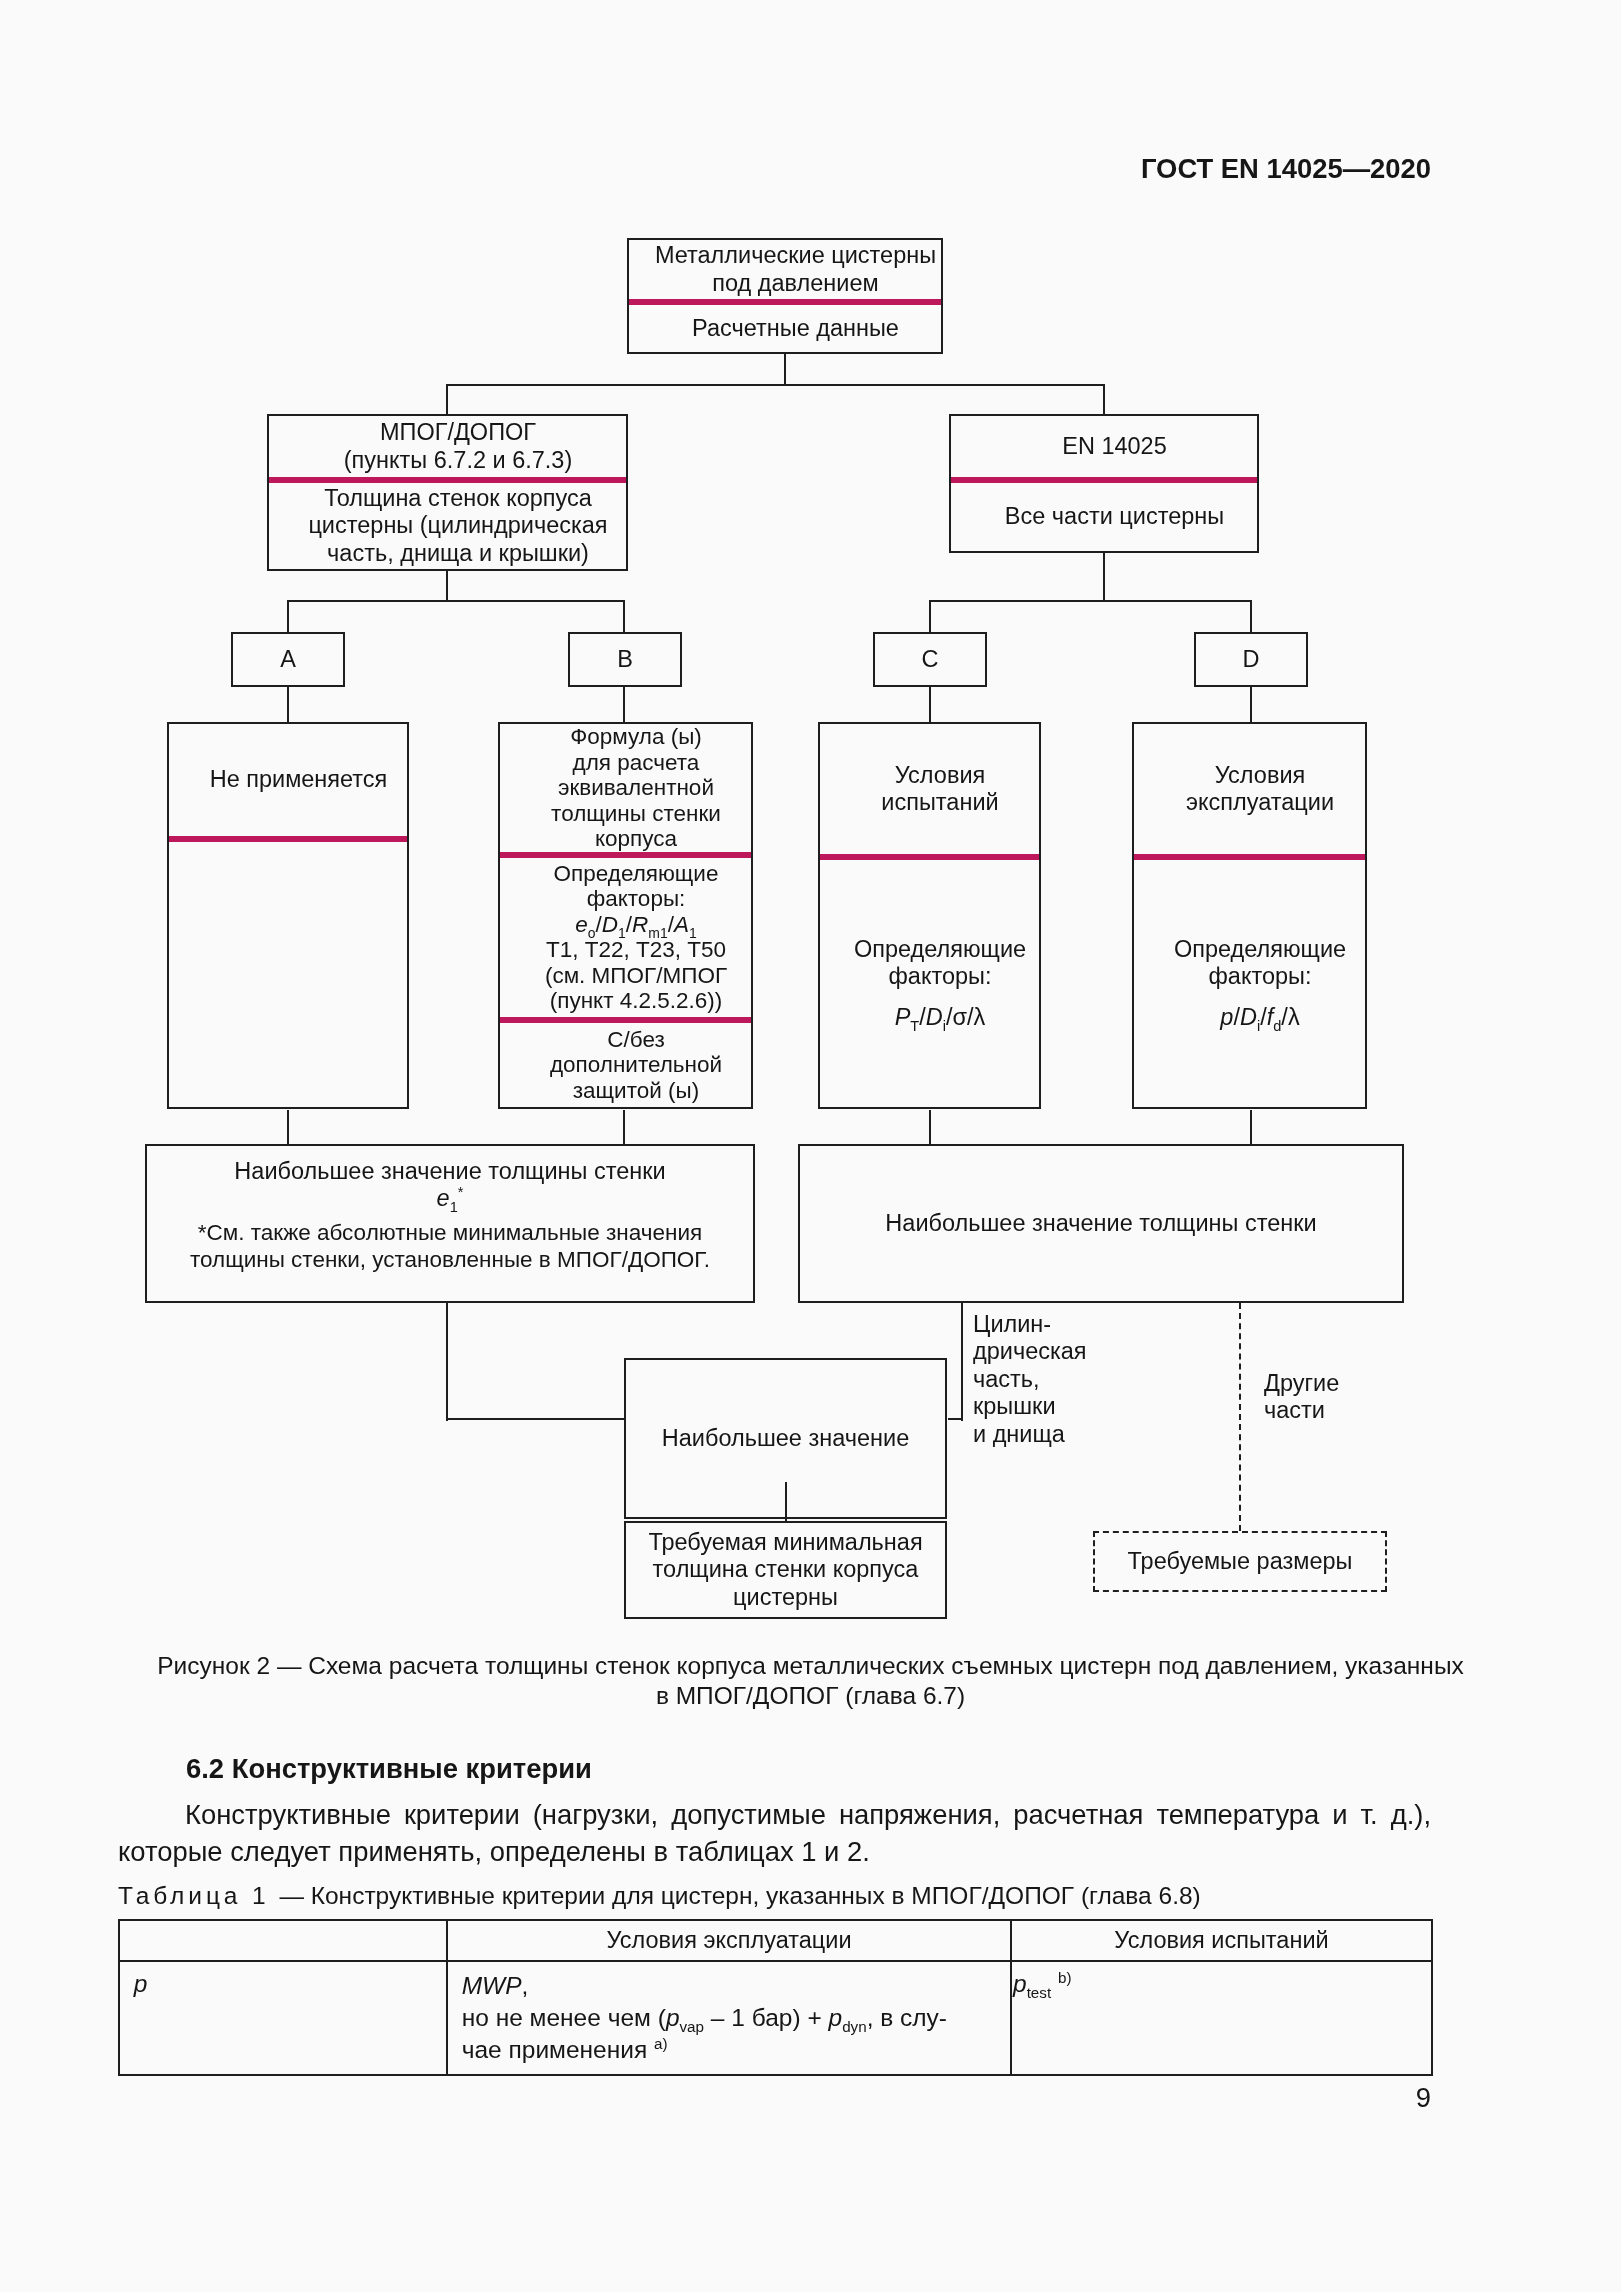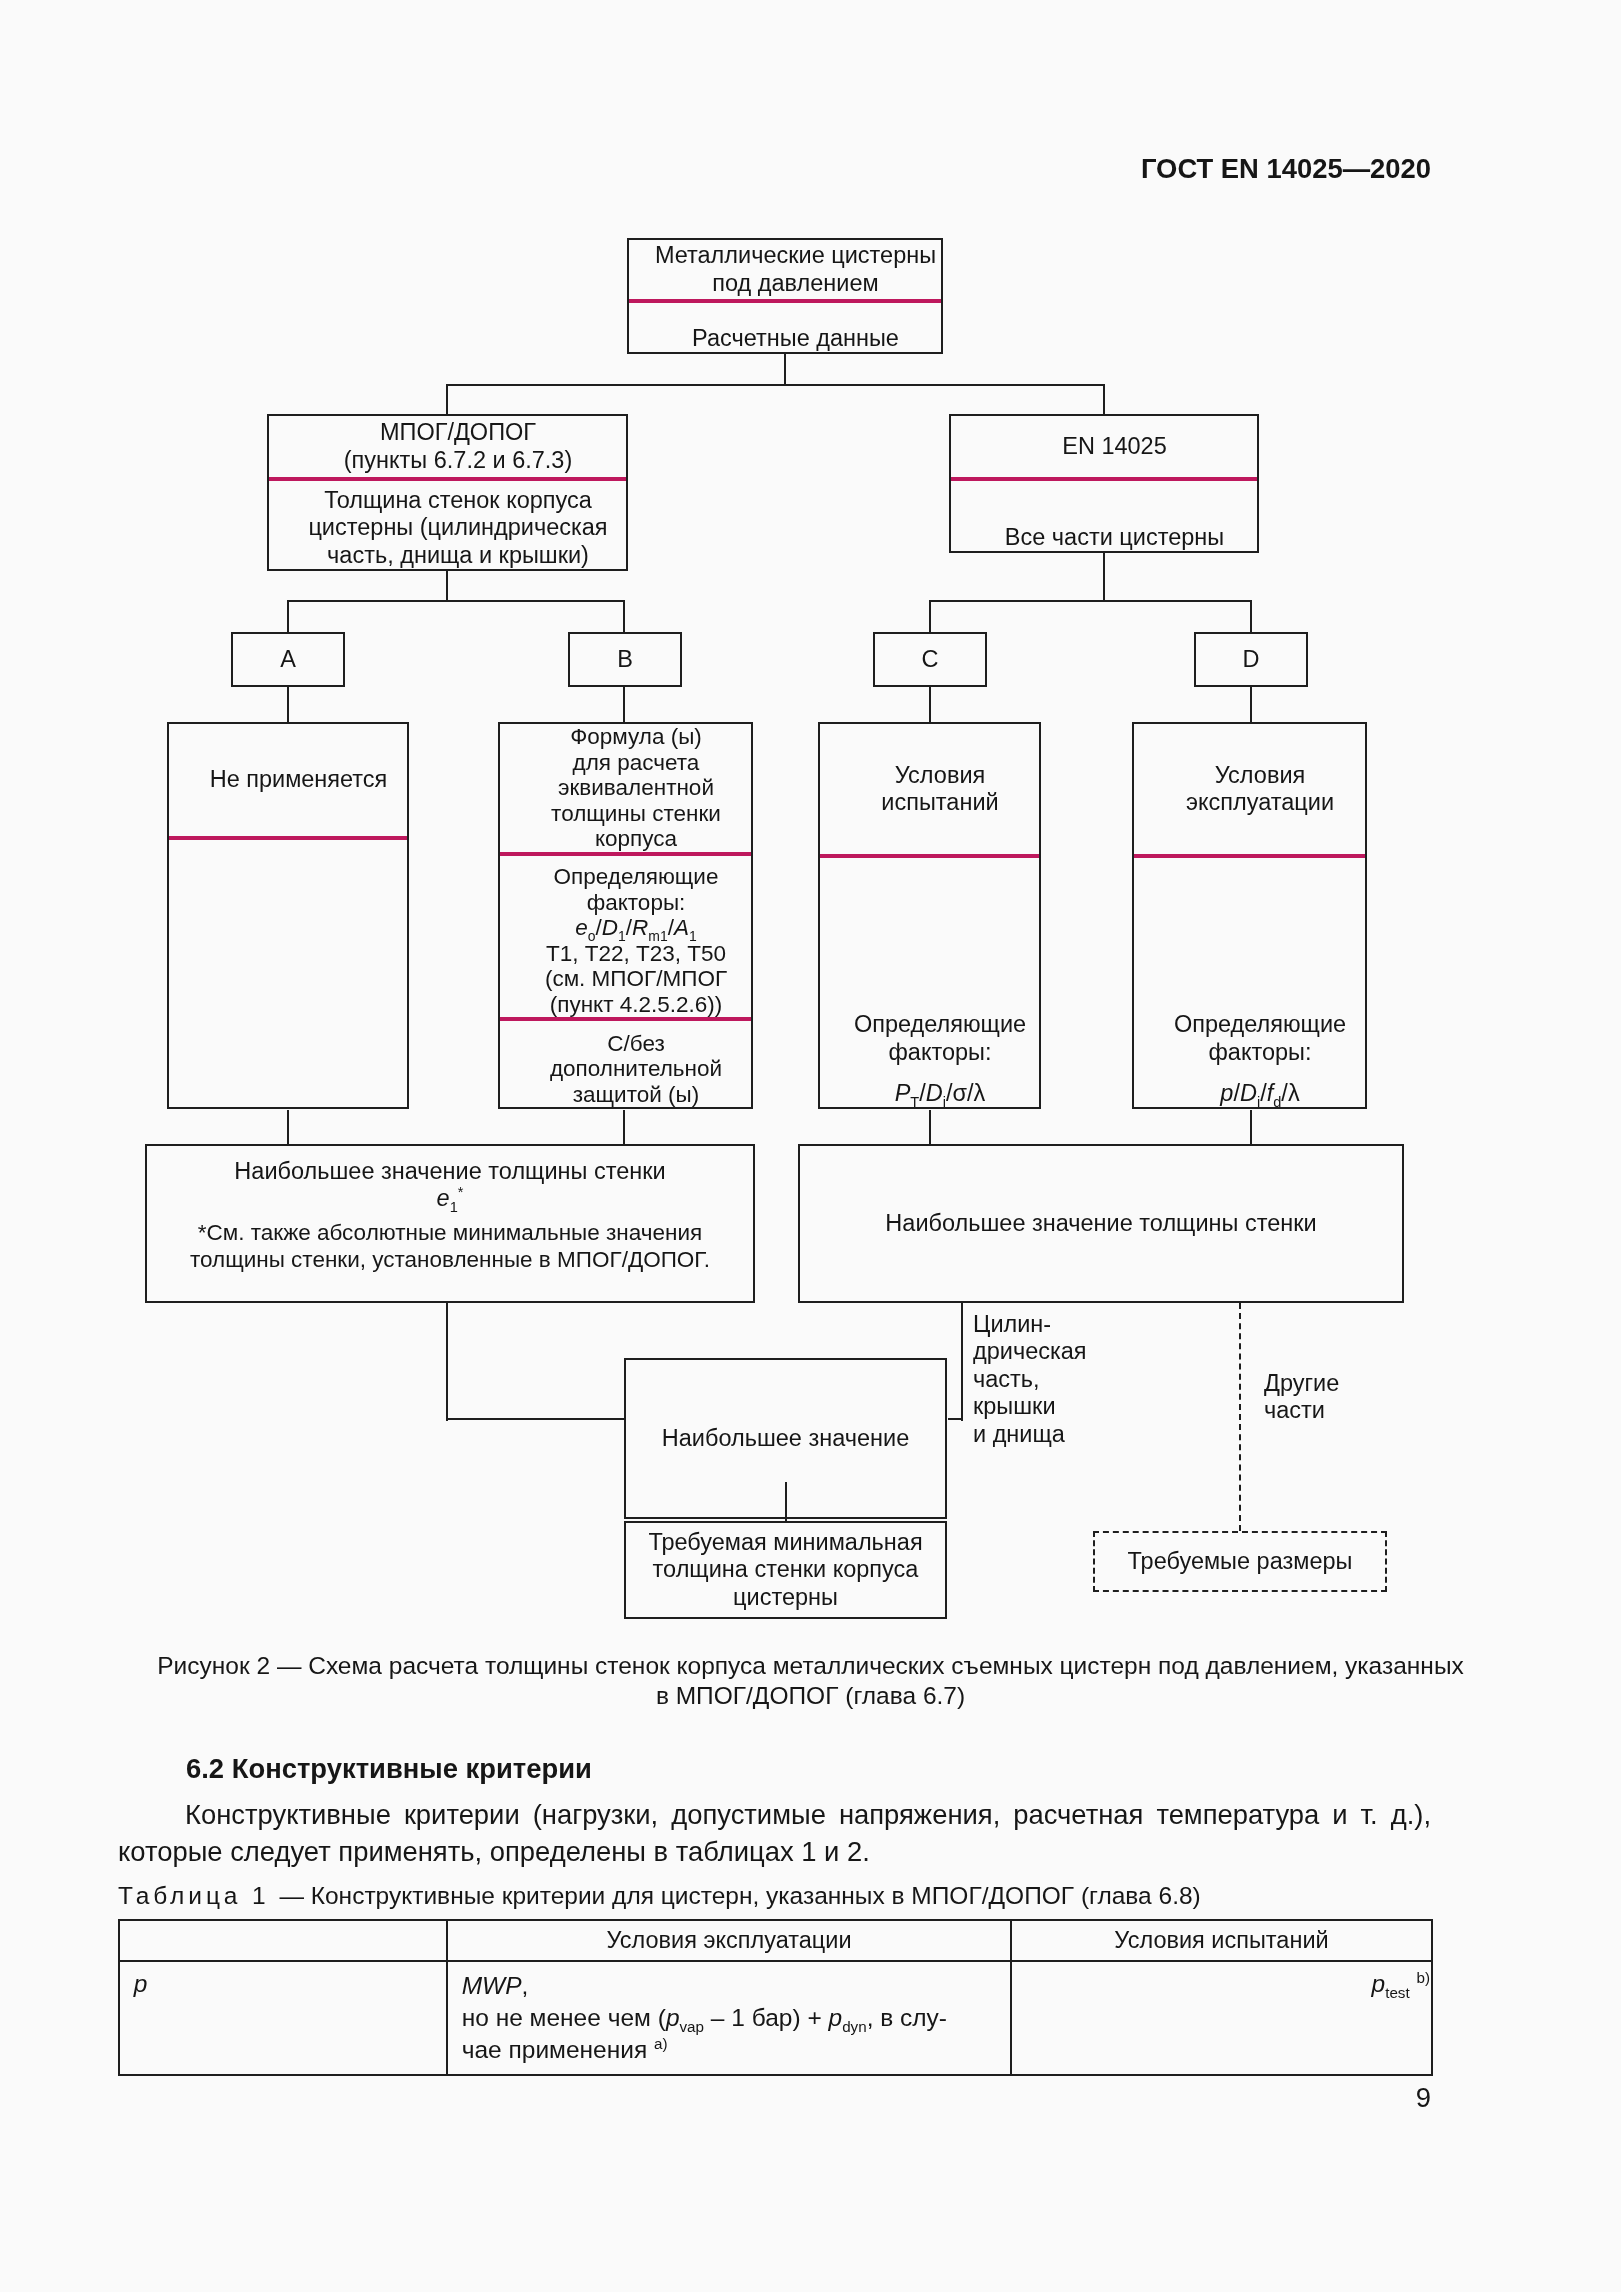--- a/index.html
+++ b/index.html
@@ -2,21 +2,21 @@
 <html><head>
 <meta charset="utf-8">
 <style>
   html,body{margin:0;padding:0;background:#e9e9ea;}
   .page{position:relative;width:1621px;height:2293px;margin:0 auto;background:#fafafa;
         font-family:"Liberation Sans",sans-serif;color:#161616;overflow:hidden;}
   
   .box{position:absolute;border:2px solid #1e1e1e;box-sizing:border-box;background:transparent;
        font-size:23.5px;line-height:27.4px;text-align:center;}
   .box .cell{display:flex;flex-direction:column;justify-content:center;align-items:center;box-sizing:border-box;padding-left:21px;}
-  .box .cell + .cell{border-top:4px solid #be185d;justify-content:flex-end;}
+  .box .cell + .cell{border-top:6px solid #be185d;}
   .box .grow{flex:1;}
   .stack{display:flex;flex-direction:column;}
   .lab{display:flex;align-items:center;justify-content:center;width:114px;height:55px;}
   .center{display:flex;flex-direction:column;align-items:center;justify-content:center;}
   .tight{font-size:22.5px;line-height:25.5px;}
   .formula{margin-top:13.7px;}
   [data-bind-lines] > div{white-space:nowrap;}
   
   .vl{position:absolute;width:0;border-left:2px solid #1e1e1e;}
   .hl{position:absolute;height:0;border-top:2px solid #1e1e1e;}
@@ -38,21 +38,21 @@
         text-align:justify;text-indent:67px;}
   .tcap{position:absolute;left:118px;top:1882px;font-size:24.5px;}
   .tcap .sp{letter-spacing:3.9px;}
   .tcap .rest{margin-left:9.8px;}
   .t1{position:absolute;left:118px;top:1919px;width:1313px;border-collapse:collapse;table-layout:fixed;font-size:24.5px;}
   .t1 th,.t1 td{border:2px solid #1e1e1e;box-sizing:border-box;}
   .t1 th{height:41px;font-weight:normal;font-size:23.5px;text-align:center;vertical-align:middle;}
   .t1 td{height:110px;vertical-align:top;}
   .c-param{text-align:left;padding:7.8px 13.7px;}
   .c-op{text-align:left;padding:7.8px 13.7px;line-height:32px;}
-  .c-test{text-align:right;padding-top:7.8px;}
+  .c-test{text-align:left;padding-top:7.8px;}
   .pnum{position:absolute;left:118px;width:1313px;top:2082px;text-align:right;font-size:27.4px;}
 </style>
 </head>
 <body>
 
 <div class="page">
 
   <div class="hdr" data-bind="page.header">ГОСТ EN 14025—2020</div>
 
   <div>

